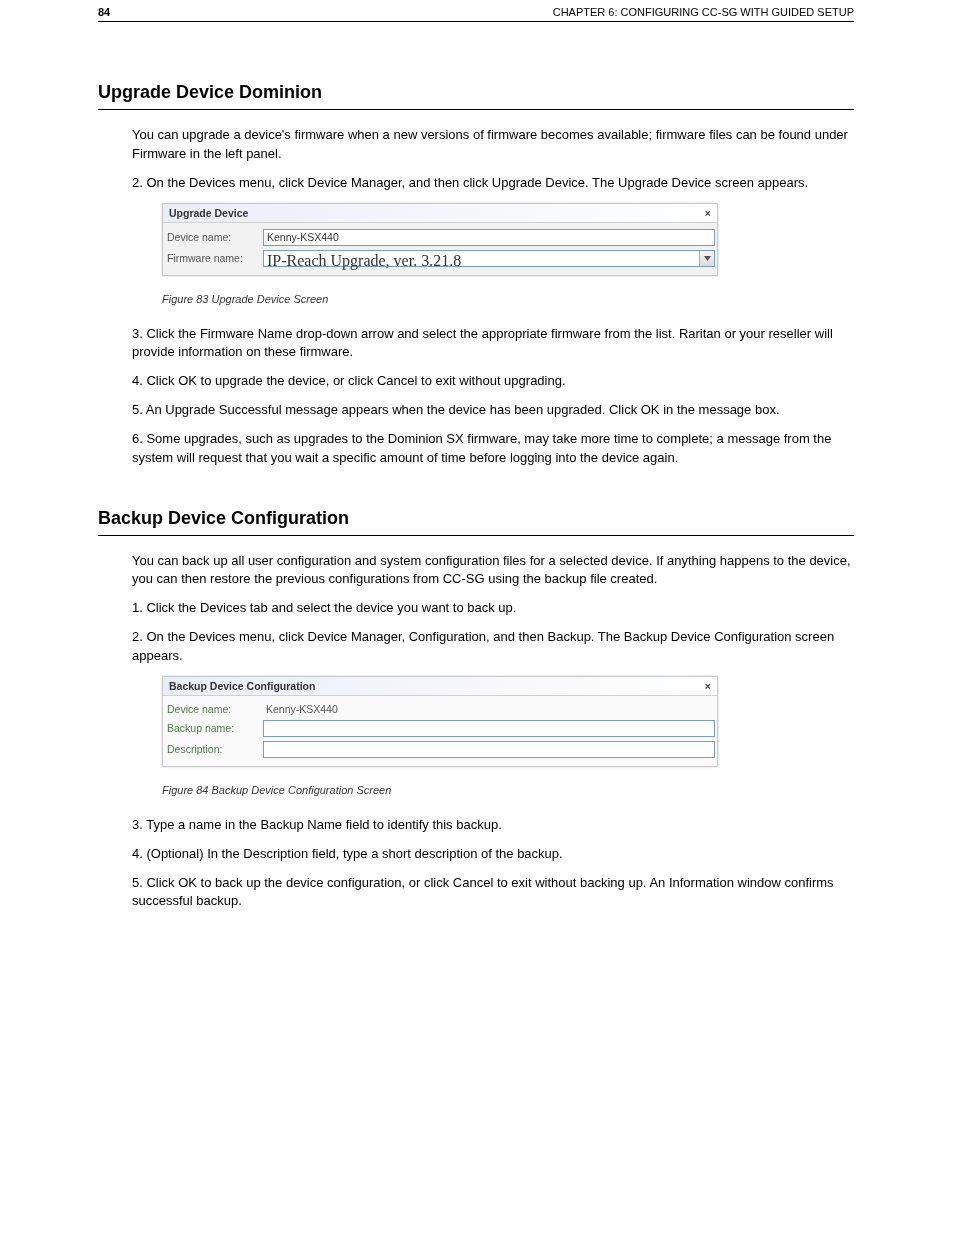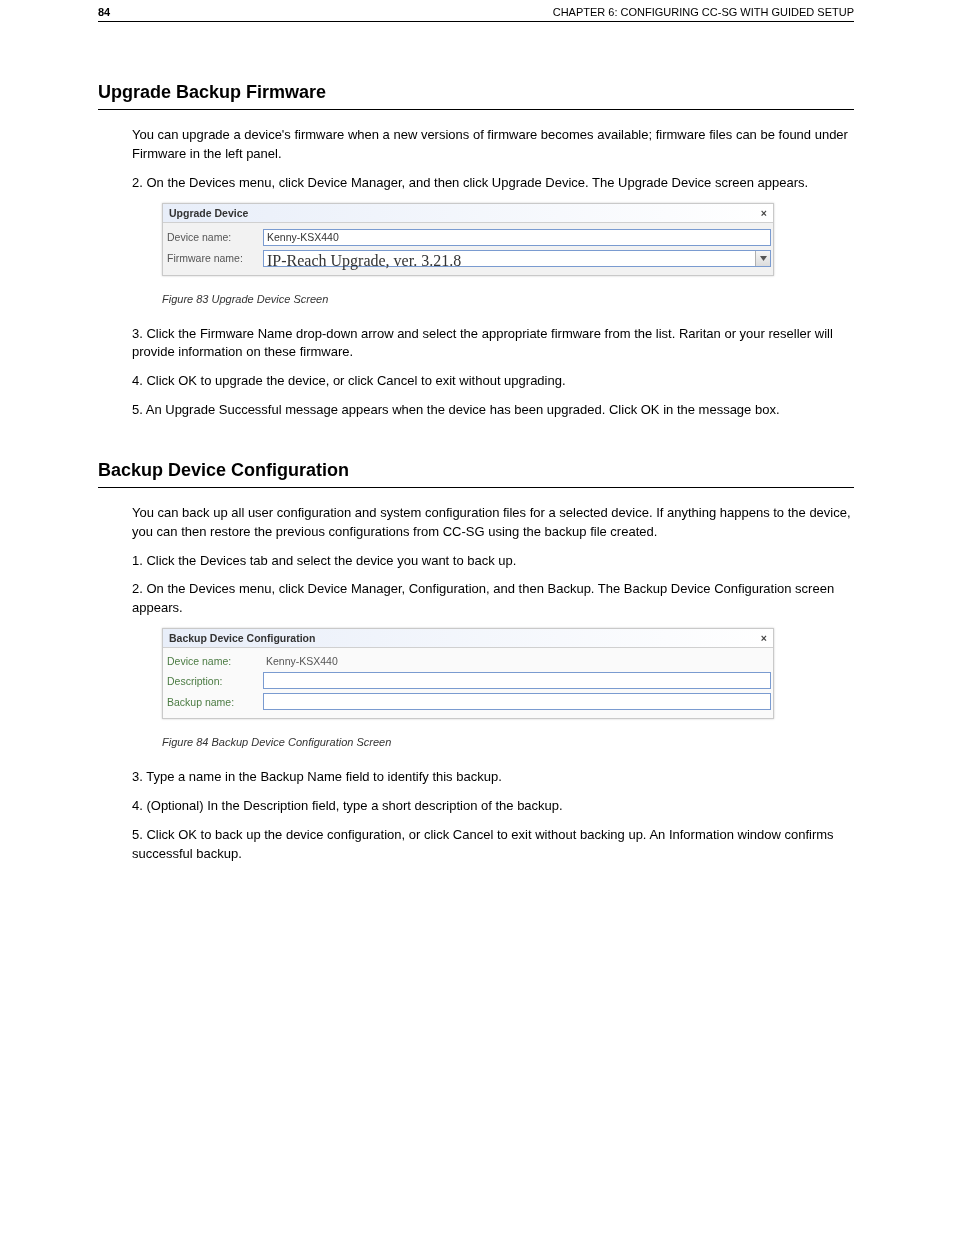--- a/index.html
+++ b/index.html
@@ -38,21 +38,21 @@
   }
   .body-text {
     font-size: 13px;
     line-height: 1.45;
     margin: 10px 0;
     padding-left: 34px;
   }
   .body-text.first { }
   .fig {
     margin: 8px 0 16px 64px;
-    width: 612px;
+    width: 556px;
     border: 1px solid #c9c9c9;
     font-family: Tahoma, Arial, sans-serif;
     font-size: 10.5px;
     color: #555;
     box-shadow: 0 0 2px rgba(0,0,0,0.2);
     background: #fff;
   }
   .fig-titlebar {
     display: flex;
     justify-content: space-between;
@@ -133,21 +133,21 @@
 <body>
 
 <div class="page">
   <div class="header-row">
     <span class="left">84</span>
     <span>CHAPTER 6: CONFIGURING CC-SG WITH GUIDED SETUP</span>
   </div>
   <hr class="top-rule">
 
   <div class="section-title" style="margin-top:44px;">
-    <div class="section-h">Upgrade Backup Firmware</div>
+    <div class="section-h">Upgrade Device Dominion</div>
     <hr class="section-rule">
   </div>
 
   <p class="body-text first">You can upgrade a device's firmware when a new versions of firmware becomes available; firmware files can be found under Firmware in the left panel.</p>
   <p class="body-text">2.   On the Devices menu, click Device Manager, and then click Upgrade Device. The Upgrade Device screen appears.</p>
 
   <div class="fig">
     <div class="fig-titlebar">
       <span>Upgrade Device</span>
       <span class="fig-close">×</span>
@@ -168,20 +168,21 @@
           </span>
         </div>
       </div>
     </div>
   </div>
   <div class="caption">Figure 83 Upgrade Device Screen</div>
 
   <p class="body-text">3.   Click the Firmware Name drop-down arrow and select the appropriate firmware from the list. Raritan or your reseller will provide information on these firmware.</p>
   <p class="body-text">4.   Click OK to upgrade the device, or click Cancel to exit without upgrading.</p>
   <p class="body-text">5.   An Upgrade Successful message appears when the device has been upgraded. Click OK in the message box.</p>
+  <p class="body-text">6.   Some upgrades, such as upgrades to the Dominion SX firmware, may take more time to complete; a message from the system will request that you wait a specific amount of time before logging into the device again.</p>
 
   <div class="section-title" style="margin-top:24px;">
     <div class="section-h">Backup Device Configuration</div>
     <hr class="section-rule">
   </div>
 
   <p class="body-text first">You can back up all user configuration and system configuration files for a selected device. If anything happens to the device, you can then restore the previous configurations from CC-SG using the backup file created.</p>
   <p class="body-text">1.   Click the Devices tab and select the device you want to back up.</p>
   <p class="body-text">2.   On the Devices menu, click Device Manager, Configuration, and then Backup. The Backup Device Configuration screen appears.</p>
 
@@ -189,25 +190,25 @@
     <div class="fig-titlebar">
       <span>Backup Device Configuration</span>
       <span class="fig-close">×</span>
     </div>
     <div class="fig-body light">
       <div class="fig-row">
         <span class="fig-label green">Device name:</span>
         <span class="static-val">Kenny-KSX440</span>
       </div>
       <div class="fig-row">
+        <span class="fig-label green">Backup name:</span>
+        <input class="fig-input" value="" style="">
+      </div>
+      <div class="fig-row">
         <span class="fig-label green">Description:</span>
-        <input class="fig-input" value="" style="">
-      </div>
-      <div class="fig-row">
-        <span class="fig-label green">Backup name:</span>
         <input class="fig-input" value="" style="">
       </div>
     </div>
   </div>
   <div class="caption">Figure 84 Backup Device Configuration Screen</div>
 
   <p class="body-text">3.   Type a name in the Backup Name field to identify this backup.</p>
   <p class="body-text">4.   (Optional) In the Description field, type a short description of the backup.</p>
   <p class="body-text">5.   Click OK to back up the device configuration, or click Cancel to exit without backing up. An Information window confirms successful backup.</p>
 

